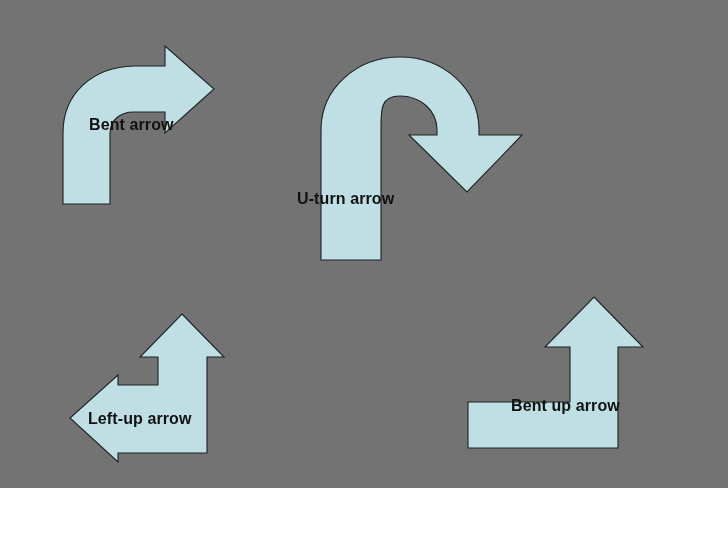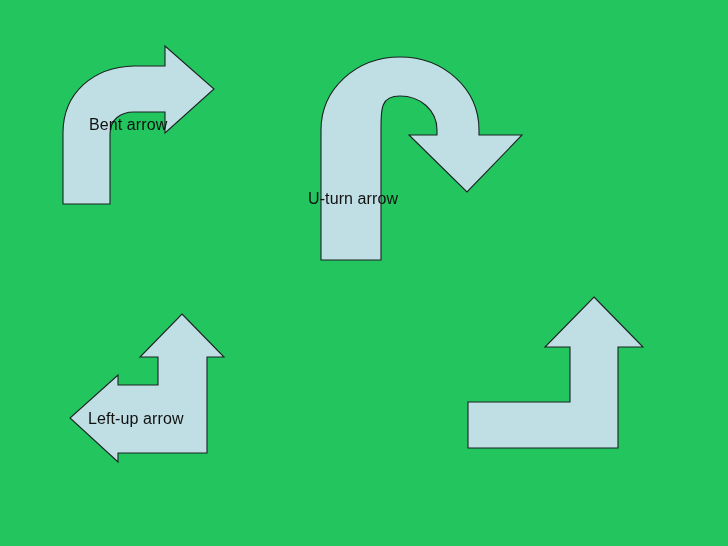--- a/index.html
+++ b/index.html
@@ -7,23 +7,24 @@
     margin: 0;
     padding: 0;
     background: #ffffff;
   }
   body {
     font-family: "Liberation Sans", sans-serif;
   }
   #canvas-root {
     position: relative;
     width: 728px;
-    height: 546px;
-    background: #22c55e;
+    height: 488px;
+    background: #737373;
     overflow: hidden;
+    font-weight: bold;
   }
   #shapes-svg {
     position: absolute;
     left: 0;
     top: 0;
     width: 728px;
     height: 546px;
     display: block;
   }
   .shape-path {
@@ -35,21 +36,21 @@
   .shape-label {
     position: absolute;
     font-family: "Liberation Sans", sans-serif;
     font-size: 16px;
     line-height: 16px;
     color: #111111;
     white-space: nowrap;
     letter-spacing: 0.1px;
   }
   #label-bent-arrow     { left: 89px;  top: 117px; }
-  #label-u-turn-arrow   { left: 308px; top: 191px; }
+  #label-u-turn-arrow   { left: 297px; top: 191px; }
   #label-left-up-arrow  { left: 88px; top: 411px; }
   #label-bent-up-arrow  { left: 511px; top: 398px; }
 </style>
 </head>
 <body>
 
 <div id="canvas-root">
 
   <svg id="shapes-svg" viewBox="0 0 728 546" xmlns="http://www.w3.org/2000/svg">
     <path class="shape-path" id="path-bent-arrow" d="M 63 204 L 63 133 C 63 93 93 67 134 66 L 165 66 L 165 46 L 214 89 L 165 133 L 165 112 L 134 112 C 120 112 110 120 110 134 L 110 204 Z"></path>
@@ -57,14 +58,15 @@
     <path class="shape-path" id="path-left-up-arrow" d="M 182 314 L 224 357 L 207 357 L 207 453 L 118 453 L 118 462 L 70 418 L 118 375 L 118 385 L 158 385 L 158 357 L 140 357 Z"></path>
     <path class="shape-path" id="path-bent-up-arrow" d="M 594 297 L 643 347 L 618 347 L 618 448 L 468 448 L 468 402 L 570 402 L 570 347 L 545 347 Z"></path>
   </svg>
 
   <div class="shape-label" id="label-bent-arrow">Bent arrow</div>
 
   <div class="shape-label" id="label-u-turn-arrow">U-turn arrow</div>
 
   <div class="shape-label" id="label-left-up-arrow">Left-up arrow</div>
 
+  <div class="shape-label" id="label-bent-up-arrow">Bent up arrow</div>
 
 </div>
 
 </body></html>

